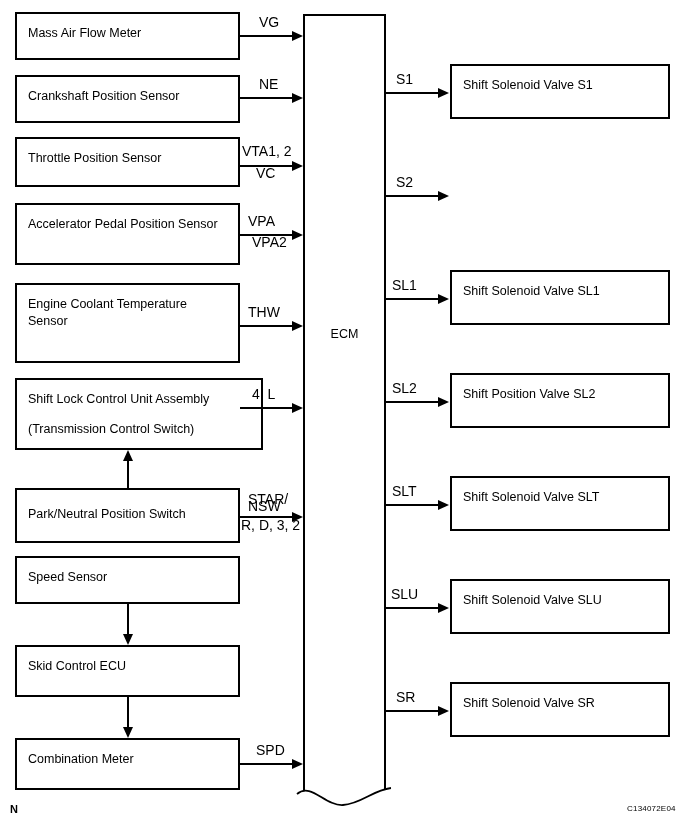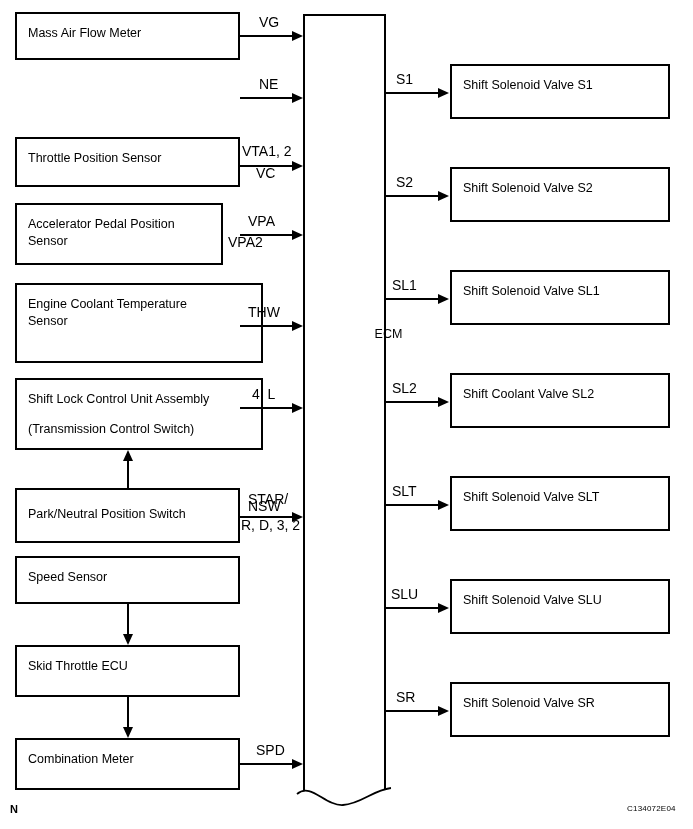--- a/index.html
+++ b/index.html
@@ -9,21 +9,21 @@
 
   .box{position:absolute;border:2px solid #000;background:#fff;box-sizing:border-box;}
   .box .txt{position:absolute;left:11px;top:11px;right:6px;
             font-size:12.5px;line-height:17px;color:#000;}
   .box .txt .l2{display:block;margin-top:13px;}
 
   .ecm{position:absolute;left:303px;top:14px;width:83px;height:776px;
        border-left:2px solid #000;border-right:2px solid #000;border-top:2px solid #000;
        border-bottom:none;background:#fff;box-sizing:border-box;}
   .ecm-label{position:absolute;left:303px;top:327px;width:83px;text-align:center;
-             font-size:12.5px;color:#000;padding-left:44px;}
+             font-size:12.5px;color:#000;}
   .break{position:absolute;left:295px;top:770px;width:100px;height:40px;}
 
   .wire{position:absolute;background:#000;}
   .h{height:1.6px;}
   .v{width:1.6px;}
 
   .arrow-r{position:absolute;width:0;height:0;
            border-top:5.5px solid transparent;border-bottom:5.5px solid transparent;
            border-left:11px solid #000;}
   .arrow-u{position:absolute;width:0;height:0;
@@ -40,30 +40,33 @@
 </style>
 </head>
 <body>
 
 <div id="diagram">
 
   <div class="box" style="left:15px;top:12px;width:225px;height:48px;">
     <div class="txt">Mass Air Flow Meter</div>
   </div>
 
+  <div class="box" style="left:15px;top:75px;width:225px;height:48px;">
+    <div class="txt">Crankshaft Position Sensor</div>
+  </div>
 
   <div class="box" style="left:15px;top:137px;width:225px;height:50px;">
     <div class="txt">Throttle Position Sensor</div>
   </div>
 
-  <div class="box" style="left:15px;top:203px;width:208px;height:62px;">
+  <div class="box" style="left:15px;top:203px;width:225px;height:62px;">
     <div class="txt">Accelerator Pedal Position Sensor</div>
   </div>
 
-  <div class="box" style="left:15px;top:283px;width:248px;height:80px;">
+  <div class="box" style="left:15px;top:283px;width:225px;height:80px;">
     <div class="txt">
       <span>Engine Coolant Temperature</span><br>
       <span>Sensor</span>
     </div>
   </div>
 
   <div class="box" style="left:15px;top:378px;width:248px;height:72px;">
     <div class="txt">
       <span>Shift Lock Control Unit Assembly</span>
       <span class="l2">(Transmission Control Switch)</span>
@@ -72,44 +75,41 @@
 
   <div class="box" style="left:15px;top:488px;width:225px;height:55px;">
     <div class="txt" style="top:16px;">Park/Neutral Position Switch</div>
   </div>
 
   <div class="box" style="left:15px;top:556px;width:225px;height:48px;">
     <div class="txt">Speed Sensor</div>
   </div>
 
   <div class="box" style="left:15px;top:645px;width:225px;height:52px;">
-    <div class="txt">Skid Throttle ECU</div>
+    <div class="txt">Skid Control ECU</div>
   </div>
 
   <div class="box" style="left:15px;top:738px;width:225px;height:52px;">
     <div class="txt">Combination Meter</div>
   </div>
 
   <div class="ecm"></div>
   <div class="ecm-label">ECM</div>
   <svg class="break" viewBox="0 0 100 40">
     <path d="M 2 24 C 16 12, 30 36, 48 35 C 66 34, 78 20, 96 18" fill="none" stroke="#000" stroke-width="1.8"></path>
   </svg>
 
   <div class="box" style="left:450px;top:64px;width:220px;height:55px;">
     <div class="txt">Shift Solenoid Valve S1</div>
   </div>
-  <div class="box" style="left:450px;top:167px;width:220px;height:55px;">
-    <div class="txt">Shift Solenoid Valve S2</div>
-  </div>
   <div class="box" style="left:450px;top:270px;width:220px;height:55px;">
     <div class="txt">Shift Solenoid Valve SL1</div>
   </div>
   <div class="box" style="left:450px;top:373px;width:220px;height:55px;">
-    <div class="txt">Shift Coolant Valve SL2</div>
+    <div class="txt">Shift Position Valve SL2</div>
   </div>
   <div class="box" style="left:450px;top:579px;width:220px;height:55px;">
     <div class="txt">Shift Solenoid Valve SLU</div>
   </div>
   <div class="box" style="left:450px;top:476px;width:220px;height:55px;">
     <div class="txt">Shift Solenoid Valve SLT</div>
   </div>
   <div class="box" style="left:450px;top:682px;width:220px;height:55px;">
     <div class="txt">Shift Solenoid Valve SR</div>
   </div>
@@ -123,21 +123,21 @@
   <div class="sig" style="left:259px;top:77px;">NE</div>
 
   <div class="wire h" style="left:240px;top:165px;width:52px;"></div>
   <div class="arrow-r" style="left:292px;top:160.5px;"></div>
   <div class="sig" style="left:242px;top:144px;">VTA1, 2</div>
   <div class="sig" style="left:256px;top:166px;">VC</div>
 
   <div class="wire h" style="left:240px;top:234px;width:52px;"></div>
   <div class="arrow-r" style="left:292px;top:229.5px;"></div>
   <div class="sig" style="left:248px;top:214px;">VPA</div>
-  <div class="sig" style="left:228px;top:235px;">VPA2</div>
+  <div class="sig" style="left:252px;top:235px;">VPA2</div>
 
   <div class="wire h" style="left:240px;top:325px;width:52px;"></div>
   <div class="arrow-r" style="left:292px;top:320.5px;"></div>
   <div class="sig" style="left:248px;top:305px;">THW</div>
 
   <div class="wire h" style="left:240px;top:407px;width:52px;"></div>
   <div class="arrow-r" style="left:292px;top:402.5px;"></div>
   <div class="sig" style="left:252px;top:387px;">4, L</div>
 
   <div class="wire h" style="left:240px;top:516px;width:52px;"></div>

